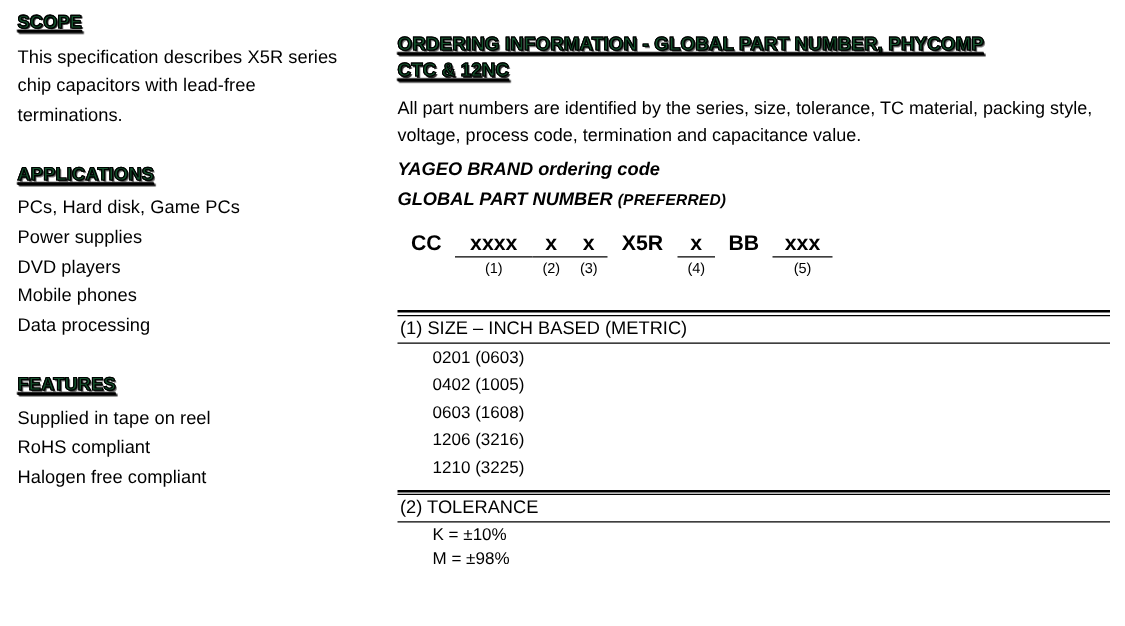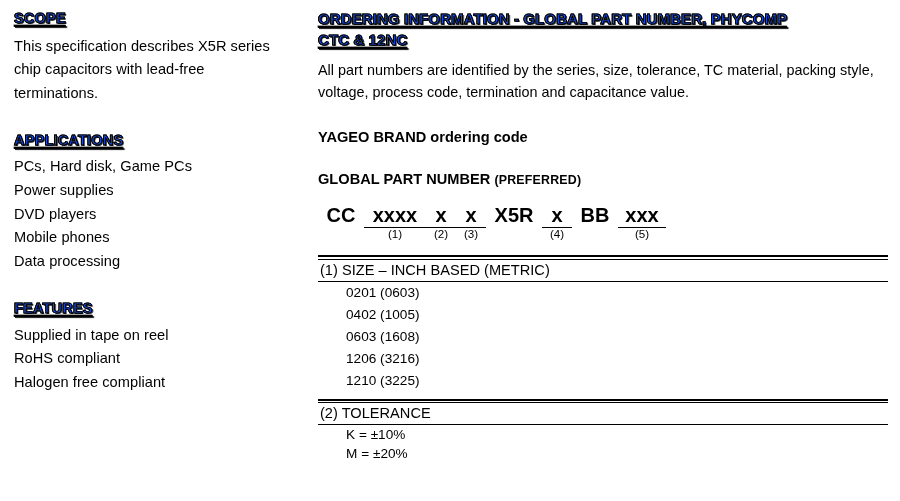--- a/index.html
+++ b/index.html
@@ -26,31 +26,31 @@
   
   .col-left {
     position: absolute;
     left: 14px;
     top: 8px;
     width: 270px;
   }
   .col-right {
     position: absolute;
     left: 318px;
-    top: 8px;
+    top: 25px;
     width: 572px;
   }
 
   
   .deco-heading {
     font-family: "Liberation Sans", sans-serif;
     font-weight: bold;
     font-size: 14.5px;
     letter-spacing: 0.2px;
-    color: #1d4ed8;
+    color: #14532d;
     text-decoration: underline;
     text-decoration-thickness: 1.5px;
     text-underline-offset: 2px;
     -webkit-text-stroke: 0.9px #000000;
     text-shadow:
        1px  1px 0 #2b2b2b,
       -0.4px -0.4px 0 #111111,
        1.6px 1.2px 0 #8a8a8a;
     white-space: nowrap;
     line-height: 1.42;
@@ -82,39 +82,40 @@
 
   .para {
     font-size: 14.4px;
     line-height: 1.55;
     margin-top: 8px;
     letter-spacing: 0.01px;
   }
   .sub-bold {
     font-size: 14.6px;
     font-weight: bold;
-    margin-top: 26px;
+    margin-top: 8px;
     letter-spacing: 0.01px;
+    font-style: italic;
   }
   .sub-bold .small-caps {
     font-size: 12.4px;
     font-weight: bold;
     letter-spacing: 0.2px;
   }
   .sub-bold .reg {
     font-weight: bold;
   }
 
   
   .code-row {
     margin-top: 17px;
     display: flex;
-    align-items: flex-start;
-    font-weight: bold;
-    font-size: 20px;
+    align-items: center;
+    font-weight: bold;
+    font-size: 17px;
     height: 20px;
   }
   .code-seg {
     display: inline-block;
     text-align: center;
   }
   .code-seg .glyph { display: block; }
   .code-seg.underlined .glyph {
     border-bottom: 1.6px solid #000;
     padding-bottom: 0px;
@@ -128,21 +129,21 @@
     height: 16px;
     margin-top: 3px;
   }
   .ref-seg {
     display: inline-block;
     text-align: center;
   }
 
   
   .tbl {
-    margin-top: 12px;
+    margin-top: 24px;
     width: 570px;
   }
   .rule-thick {
     border-top: 2.2px solid #000;
     border-bottom: 1px solid #000;
     height: 1.5px;
     width: 570px;
   }
   .rule-thin {
     border-top: 1.6px solid #000;
@@ -272,19 +273,19 @@
           <div class="tbl-row">0402 (1005)</div>
           <div class="tbl-row">0603 (1608)</div>
           <div class="tbl-row">1206 (3216)</div>
           <div class="tbl-row">1210 (3225)</div>
         </div>
         <div class="tbl" style="margin-top: 7px;">
           <div class="rule-thick"></div>
           <div class="tbl-head">(2) TOLERANCE</div>
           <div class="rule-thin"></div>
           <div class="tbl-row tight">K = ±10%</div>
-          <div class="tbl-row tight">M = ±20%</div>
+          <div class="tbl-row tight">M = ±98%</div>
         </div>
       </div>
 
   </div>
 
 </div>
 
 </body></html>

